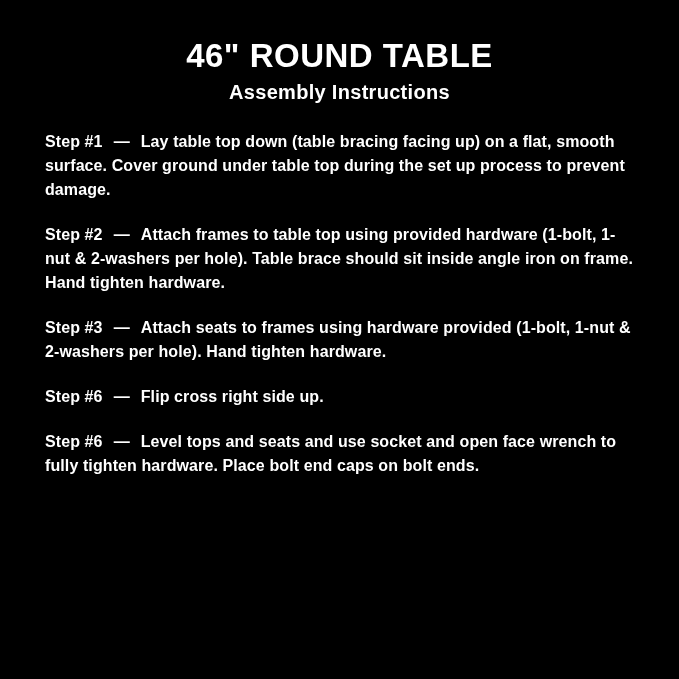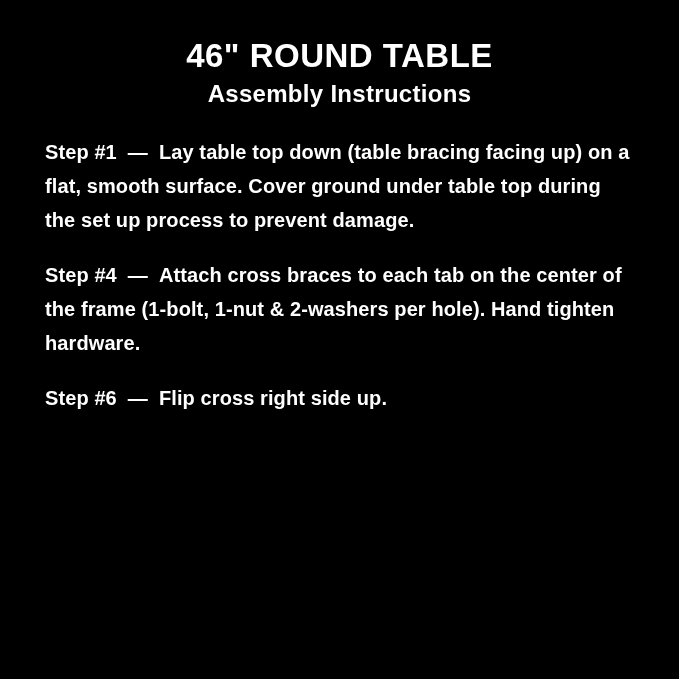--- a/index.html
+++ b/index.html
@@ -23,50 +23,52 @@
     text-align: center;
   }
   .title {
     margin: 0;
     font-size: 33px;
     letter-spacing: 0.5px;
     line-height: 1.1;
   }
   .subtitle {
     margin: 7px 0 0 0;
-    font-size: 24px;
+    font-size: 20px;
     letter-spacing: 0.3px;
     line-height: 1.1;
     text-align: center;
   }
   .steps {
     margin-top: 27px;
   }
   .step {
     margin: 0 0 21px 0;
-    font-size: 20px;
-    line-height: 34px;
+    font-size: 16px;
+    line-height: 24px;
     letter-spacing: 0.1px;
   }
   .dash {
     margin: 0 11px;
   }
 </style>
 </head>
 <body>
 
 <div class="card">
   <div class="header">
     <h1 class="title">46" ROUND TABLE</h1>
     <h2 class="subtitle">Assembly Instructions</h2>
   </div>
 
   <div class="steps">
     <p class="step"><span>Step #1</span><span class="dash">—</span><span>Lay table top down (table bracing facing up) on a flat, smooth surface. Cover ground under table top during the set up process to prevent damage.</span></p>
 
+    <p class="step"><span>Step #2</span><span class="dash">—</span><span>Attach frames to table top using provided hardware (1-bolt, 1-nut &amp; 2-washers per hole). Table brace should sit inside angle iron on frame. Hand tighten hardware.</span></p>
 
+    <p class="step"><span>Step #3</span><span class="dash">—</span><span>Attach seats to frames using hardware provided (1-bolt, 1-nut &amp; 2-washers per hole). Hand tighten hardware.</span></p>
 
-    <p class="step"><span>Step #4</span><span class="dash">—</span><span>Attach cross braces to each tab on the center of the frame (1-bolt, 1-nut &amp; 2-washers per hole). Hand tighten hardware.</span></p>
 
     <p class="step"><span>Step #6</span><span class="dash">—</span><span>Flip cross right side up.</span></p>
 
+    <p class="step"><span>Step #6</span><span class="dash">—</span><span>Level tops and seats and use socket and open face wrench to fully tighten hardware. Place bolt end caps on bolt ends.</span></p>
   </div>
 </div>
 
 </body></html>

